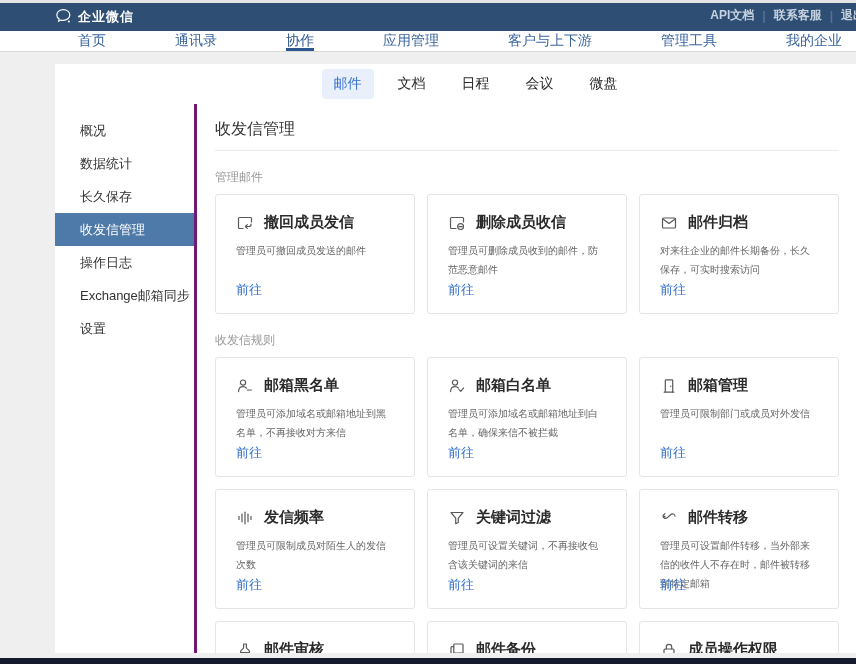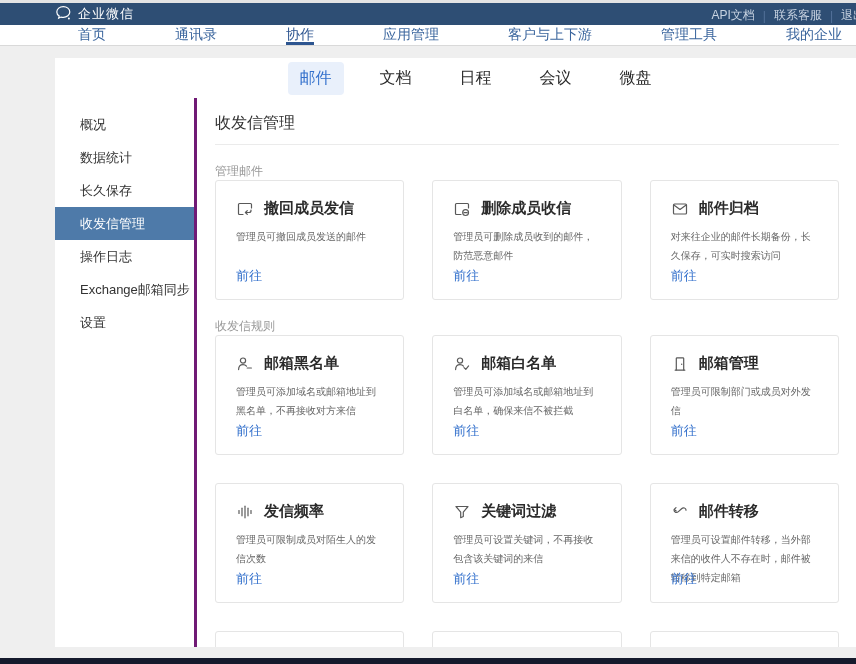--- a/index.html
+++ b/index.html
@@ -3,23 +3,23 @@
 <meta charset="utf-8">
 <style>
   * { margin:0; padding:0; box-sizing:border-box; }
   html,body { width:856px; height:664px; overflow:hidden; }
   body {
     font-family:"Liberation Sans","DejaVu Sans",sans-serif;
     background:#efefef; position:relative;
   }
   .top-strip { height:3px; background:#e4e4e4; }
   .topbar {
-    height:22px; background:#2e4e74; color:#fff; font-size:13px;
+    height:28px; background:#2e4e74; color:#fff; font-size:13px;
     display:flex; align-items:center; padding-left:55px;
-    position:relative; overflow:hidden;
+    position:relative; overflow:hidden;font-weight:bold;
   }
   .logo { display:flex; align-items:center; gap:6px; cursor:pointer; }
   .logo-text { font-size:13px; color:#fff; letter-spacing:1px; }
   .topbar-links {
     position:absolute; right:-17px; top:0; height:25px;
     display:flex; align-items:center; font-size:12px; color:#c8d3e1;
   }
   .topbar-link { padding:0 8px; cursor:pointer; white-space:nowrap;text-align:center; }
   .topbar-sep { color:#54719a; }
   .nav {
@@ -32,37 +32,37 @@
     border-bottom:3px solid transparent; padding-top:3px; cursor:pointer;
   }
   .nav-item.active { color:#2d5590; border-bottom-color:#2d5590; }
   .gray-gap { height:12px; }
   .panel {
     margin-left:55px; width:801px; background:#fff;
     height:589px; position:relative;
   }
   .subnav {
     height:40px; display:flex; align-items:center; justify-content:center;
-    gap:24px; font-size:16px;padding-left:40px;
+    gap:12px; font-size:14px;padding-left:40px;
   }
   .subnav-item { padding:6px 12px; color:#2b2b2b; cursor:pointer; border-radius:4px; }
   .subnav-item.active { background:#e9f0fb; color:#3370cc; }
   .panel-body { display:flex; height:549px; }
   .sidebar { width:142px; flex-shrink:0; border-right:3px solid #701a75; padding-top:10px; }
   .side-item {
     height:33px; line-height:33px; padding-left:25px;
     font-size:13px; color:#333; cursor:pointer; white-space:nowrap; overflow:hidden;
   }
   .side-item.active { background:#4e7aa9; color:#fff; }
   .main { flex:1; padding:14px 17px 0 18px; overflow:hidden; }
   .page-title { font-size:16px; color:#333; line-height:22px; }
   .title-divider { height:1px; background:#ebebeb; margin-top:10px; }
   .section-label { margin-top:18px; font-size:12px; color:#999; }
   .card-grid {
-    margin-top:0; display:grid; grid-template-columns:repeat(3,1fr); gap:28px;
+    margin-top:8px; display:grid; grid-template-columns:repeat(3,1fr); gap:12px;
   }
   .card {
     height:120px; background:#fff; border:1px solid #e5e5e5; border-radius:3px;
     position:relative; padding:18px 20px 0;
   }
   .card-head { display:flex; align-items:center; gap:10px; }
   .card-icon { width:18px; height:18px; flex-shrink:0; }
   .card-icon svg { display:block; }
   .card-title { font-size:15px; font-weight:600; color:#2b2b2b; }
   .card-desc { margin-top:9px; font-size:10px; color:#666; line-height:19px; }

